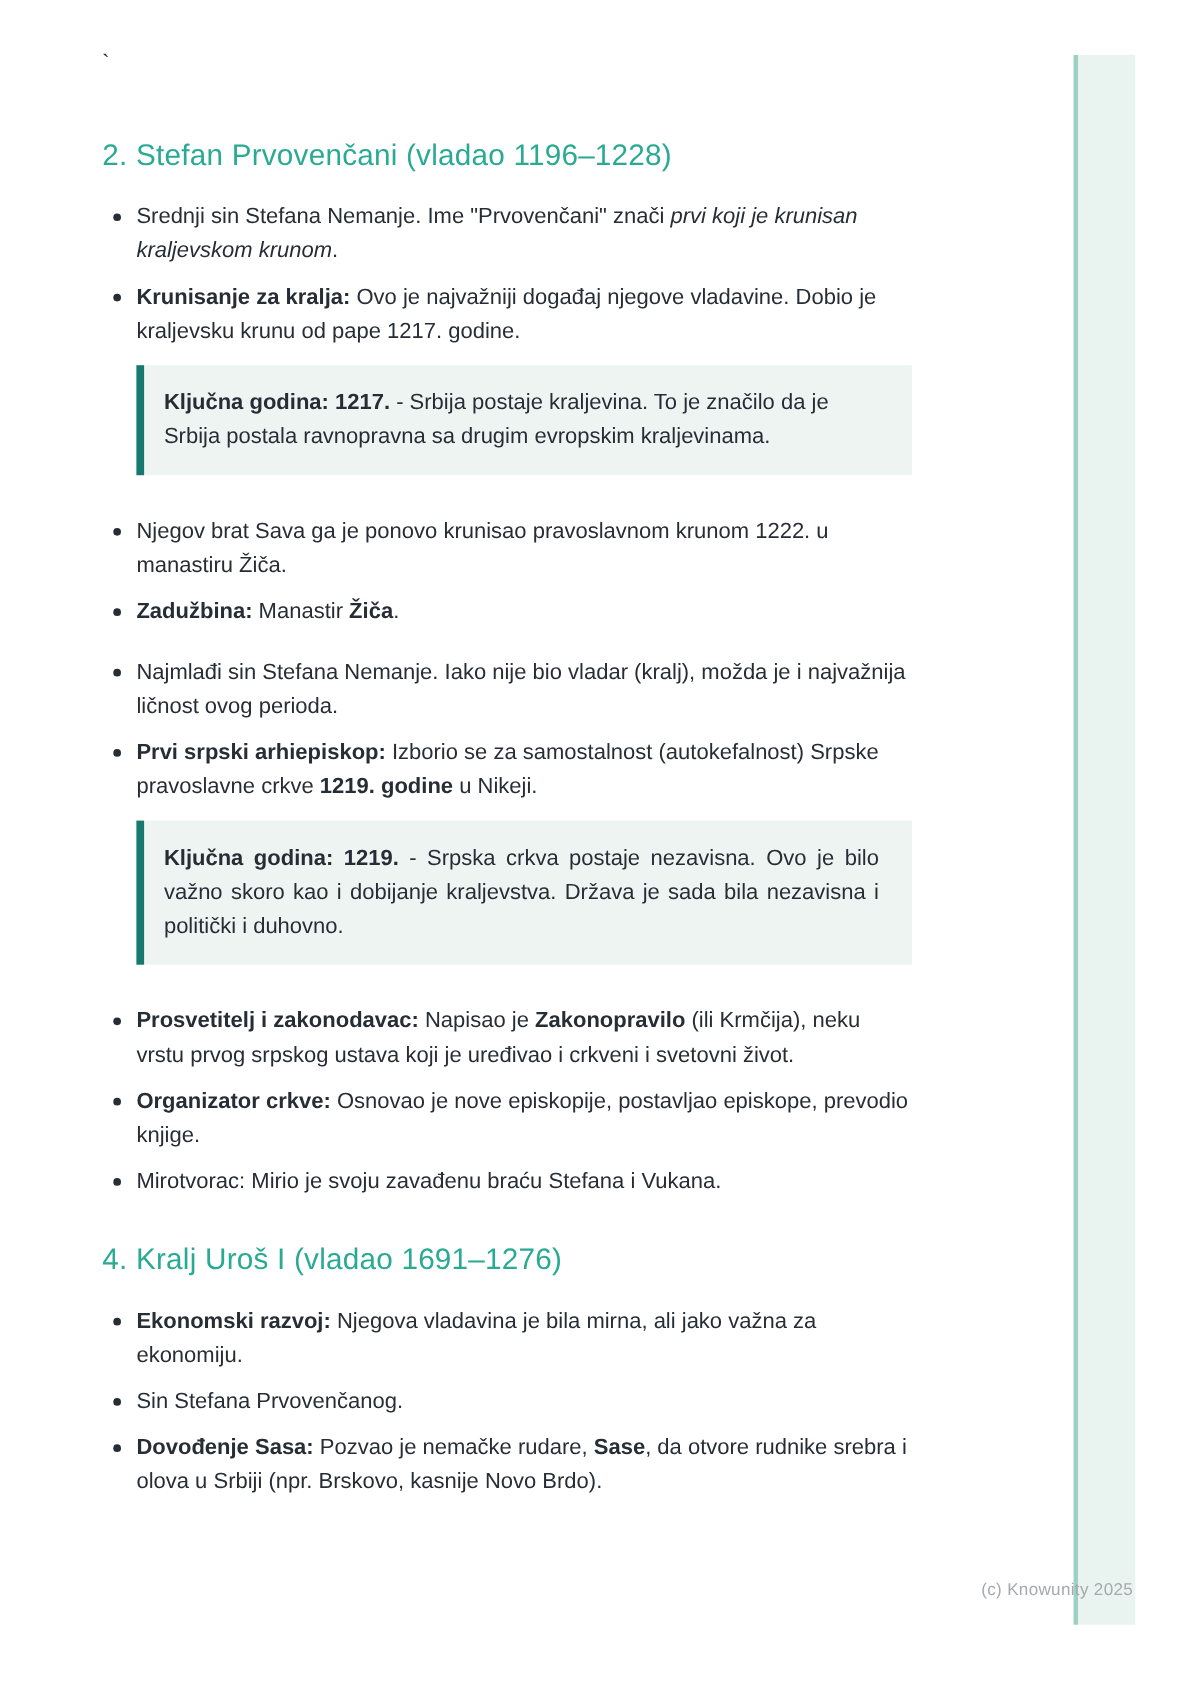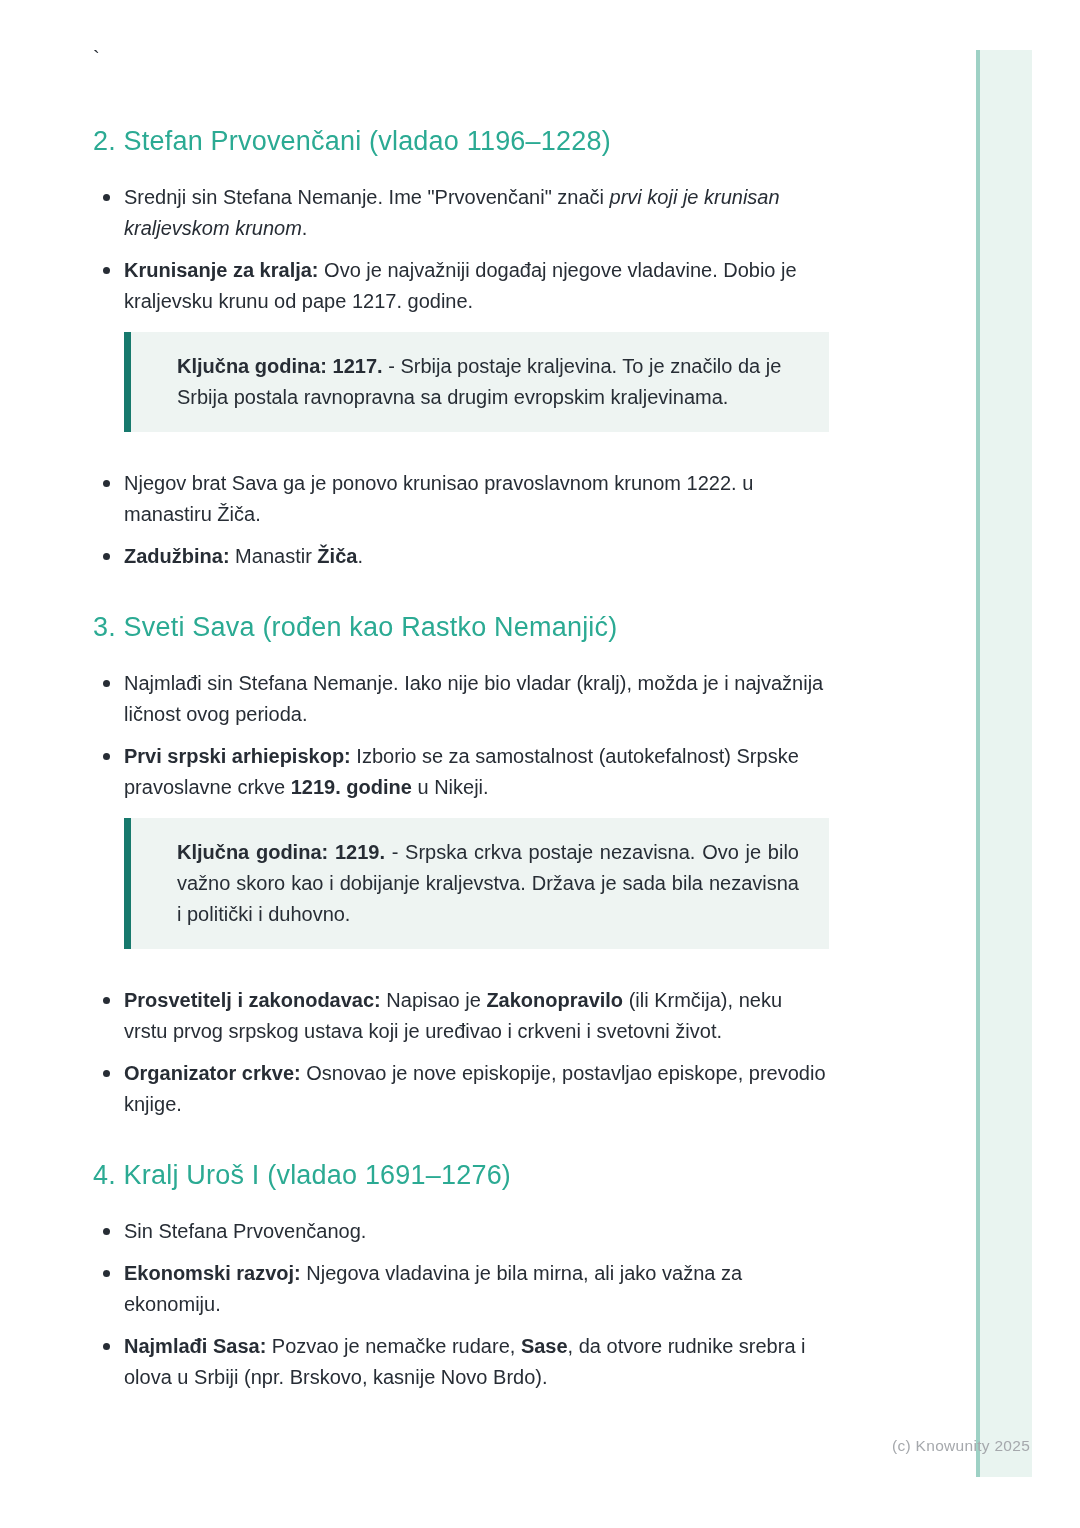--- a/index.html
+++ b/index.html
@@ -34,21 +34,21 @@
     font-size:20px;line-height:31px;
   }
   .bullet-item::before{
     content:"";position:absolute;left:10px;top:12px;
     width:7px;height:7px;border-radius:50%;background:var(--text);
   }
   .callout{
     margin:15px 0 36px 31px;
     background:var(--callout-bg);
     border-left:7px solid var(--callout-border);
-    padding:19px 30px 19px 46px;
+    padding:19px 30px 19px 18px;
   }
   .callout p{margin:0;font-size:20px;line-height:31px;}
   .callout.justify p{text-align:justify;}
   .b{font-weight:700;text-align:center;}
   .i{font-style:italic;}
   .side-rail{
     position:absolute;top:50px;left:976px;width:52px;height:1427px;
     background:var(--rail-bg);
     border-left:4px solid var(--rail-border);
     z-index:1;
@@ -75,35 +75,35 @@
         </ul>
         <aside class="callout">
           <p><span class="b">Ključna godina: 1217.</span><span> - Srbija postaje kraljevina. To je značilo da je Srbija postala ravnopravna sa drugim evropskim kraljevinama.</span></p>
         </aside>
         <ul class="bullets">
           <li class="bullet-item"><span>Njegov brat Sava ga je ponovo krunisao pravoslavnom krunom 1222. u manastiru Žiča.</span></li>
           <li class="bullet-item"><span class="b">Zadužbina:</span><span> Manastir </span><span class="b">Žiča</span><span>.</span></li>
         </ul>
       </section>
       <section>
-        <h2 class="section-heading">3. Sveti Sava (rođen kao Rastko Nemanjić)</h2>
         <ul class="bullets">
           <li class="bullet-item"><span>Najmlađi sin Stefana Nemanje. Iako nije bio vladar (kralj), možda je i najvažnija ličnost ovog perioda.</span></li>
           <li class="bullet-item"><span class="b">Prvi srpski arhiepiskop:</span><span> Izborio se za samostalnost (autokefalnost) Srpske pravoslavne crkve </span><span class="b">1219. godine</span><span> u Nikeji.</span></li>
         </ul>
         <aside class="callout justify">
           <p><span class="b">Ključna godina: 1219.</span><span> - Srpska crkva postaje nezavisna. Ovo je bilo važno skoro kao i dobijanje kraljevstva. Država je sada bila nezavisna i politički i duhovno.</span></p>
         </aside>
         <ul class="bullets">
           <li class="bullet-item"><span class="b">Prosvetitelj i zakonodavac:</span><span> Napisao je </span><span class="b">Zakonopravilo</span><span> (ili Krmčija), neku vrstu prvog srpskog ustava koji je uređivao i crkveni i svetovni život.</span></li>
           <li class="bullet-item"><span class="b">Organizator crkve:</span><span> Osnovao je nove episkopije, postavljao episkope, prevodio knjige.</span></li>
+          <li class="bullet-item"><span>Mirotvorac: Mirio je svoju zavađenu braću Stefana i Vukana.</span></li>
         </ul>
       </section>
       <section>
         <h2 class="section-heading">4. Kralj Uroš I (vladao 1691–1276)</h2>
         <ul class="bullets">
+          <li class="bullet-item"><span class="b">Ekonomski razvoj:</span><span> Njegova vladavina je bila mirna, ali jako važna za ekonomiju.</span></li>
           <li class="bullet-item"><span>Sin Stefana Prvovenčanog.</span></li>
-          <li class="bullet-item"><span class="b">Ekonomski razvoj:</span><span> Njegova vladavina je bila mirna, ali jako važna za ekonomiju.</span></li>
-          <li class="bullet-item"><span class="b">Najmlađi Sasa:</span><span> Pozvao je nemačke rudare, </span><span class="b">Sase</span><span>, da otvore rudnike srebra i olova u Srbiji (npr. Brskovo, kasnije Novo Brdo).</span></li>
+          <li class="bullet-item"><span class="b">Dovođenje Sasa:</span><span> Pozvao je nemačke rudare, </span><span class="b">Sase</span><span>, da otvore rudnike srebra i olova u Srbiji (npr. Brskovo, kasnije Novo Brdo).</span></li>
         </ul>
       </section>
     </main>
 </div>
 
 </body></html>

